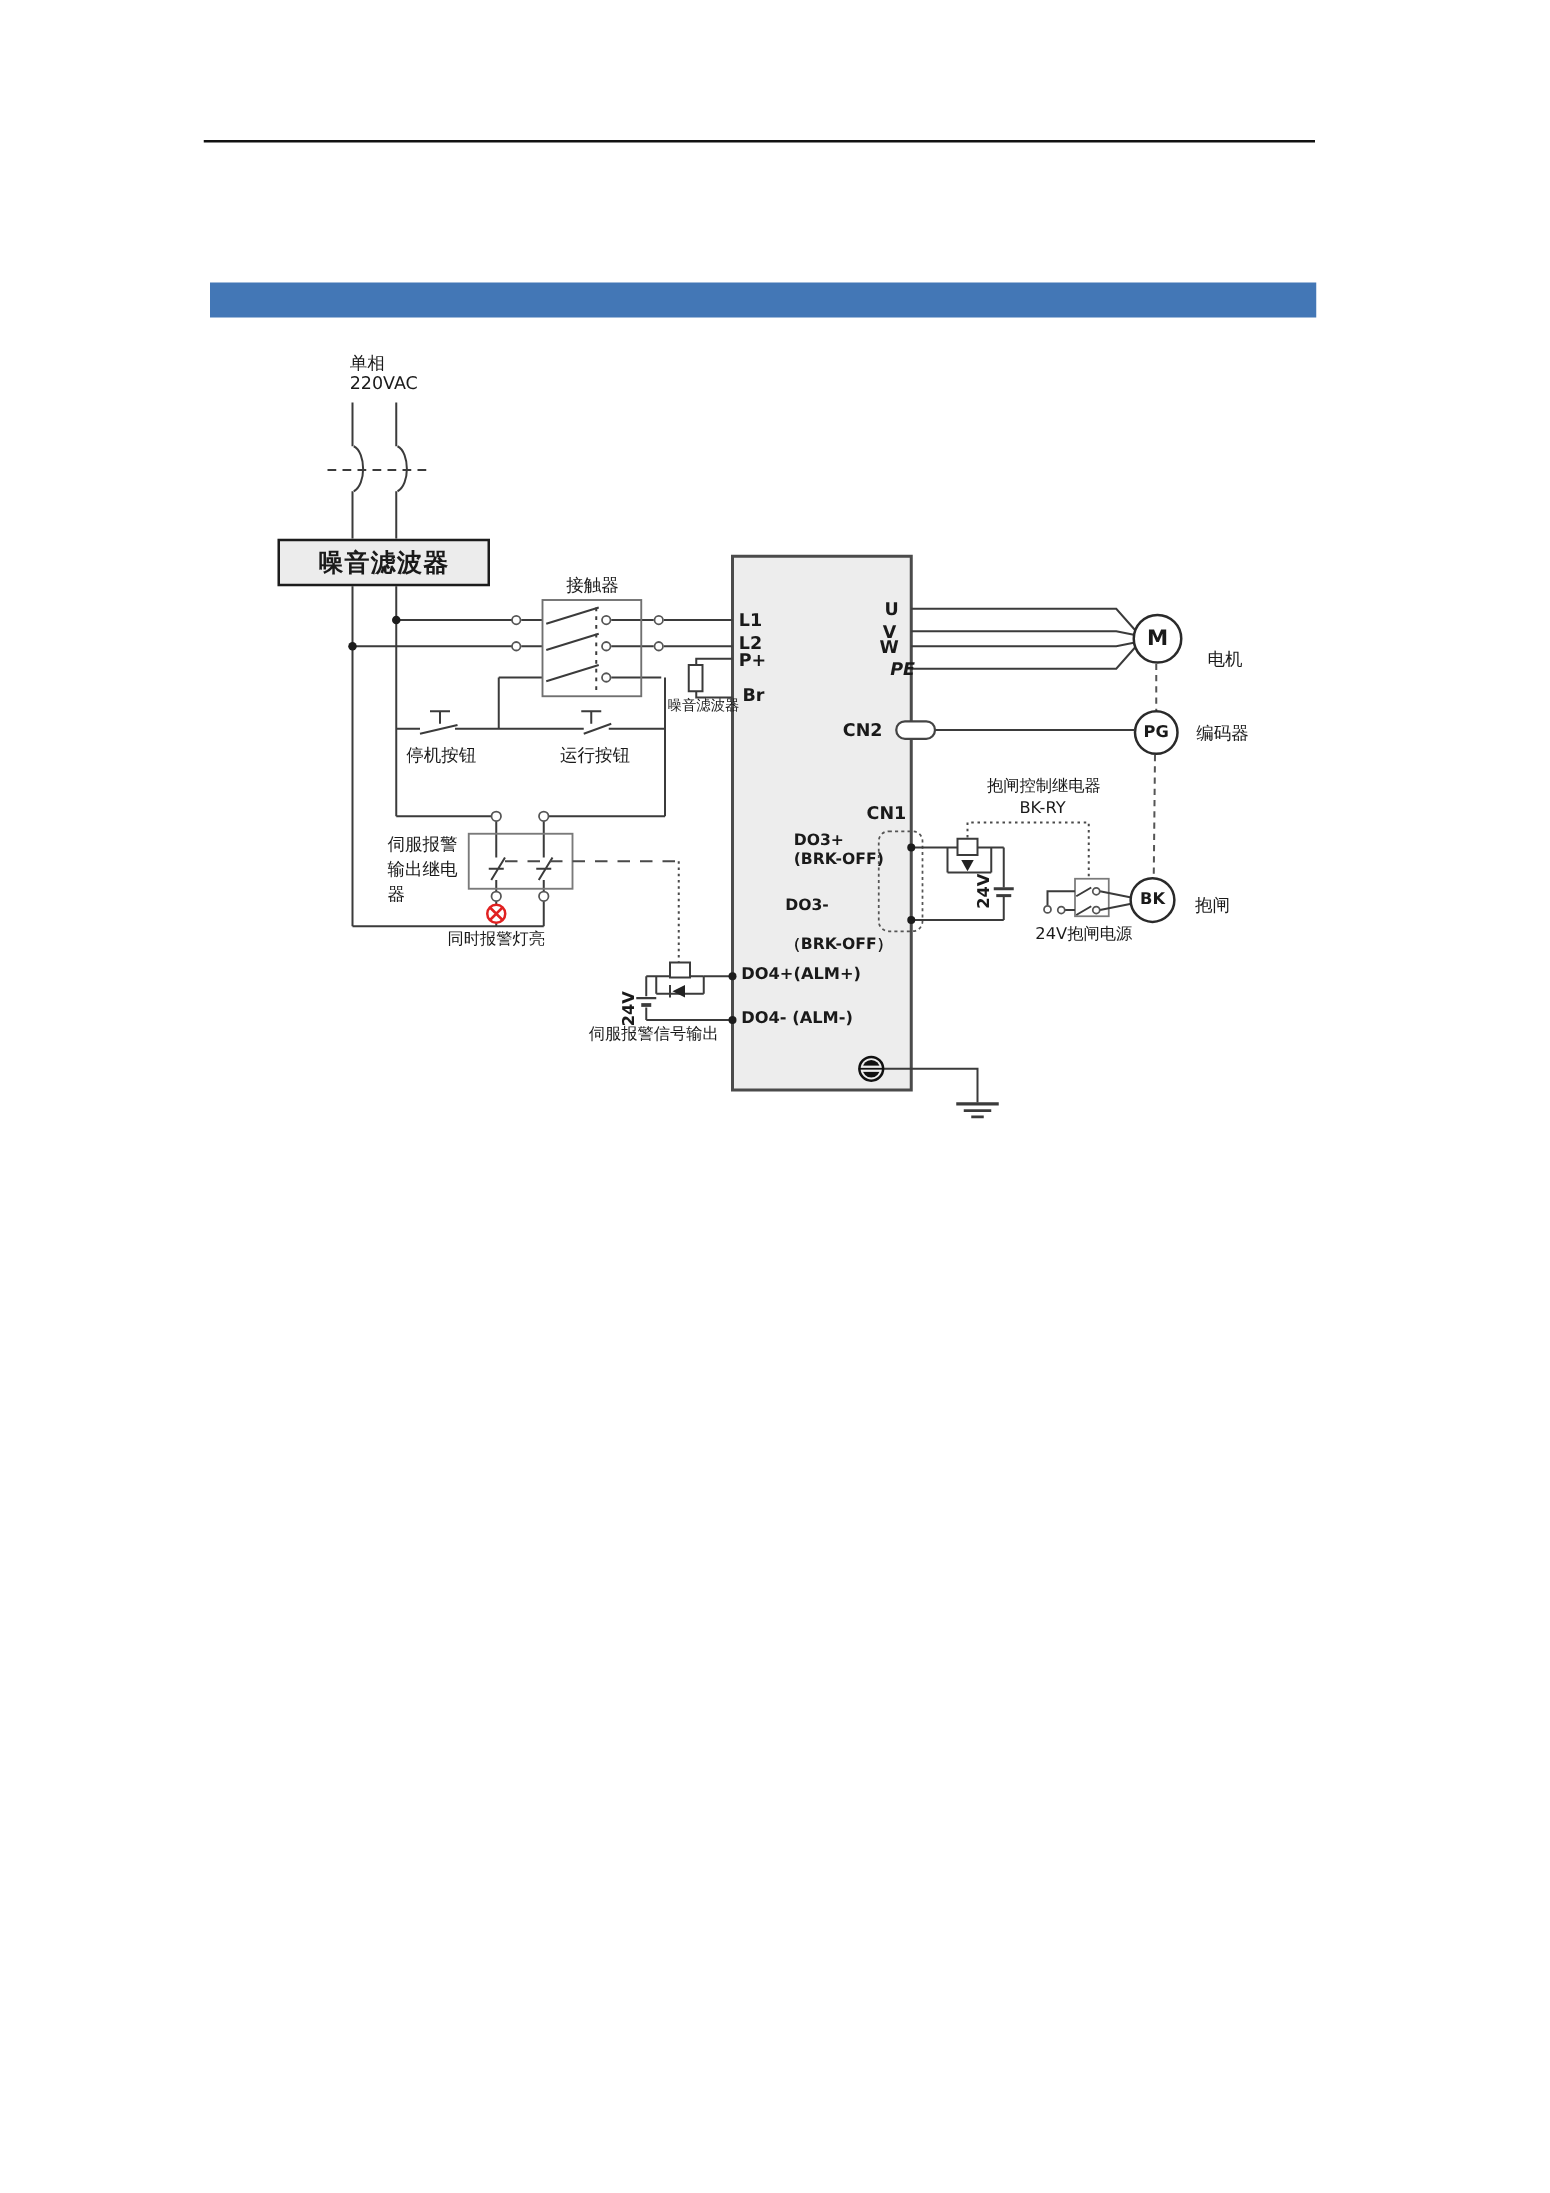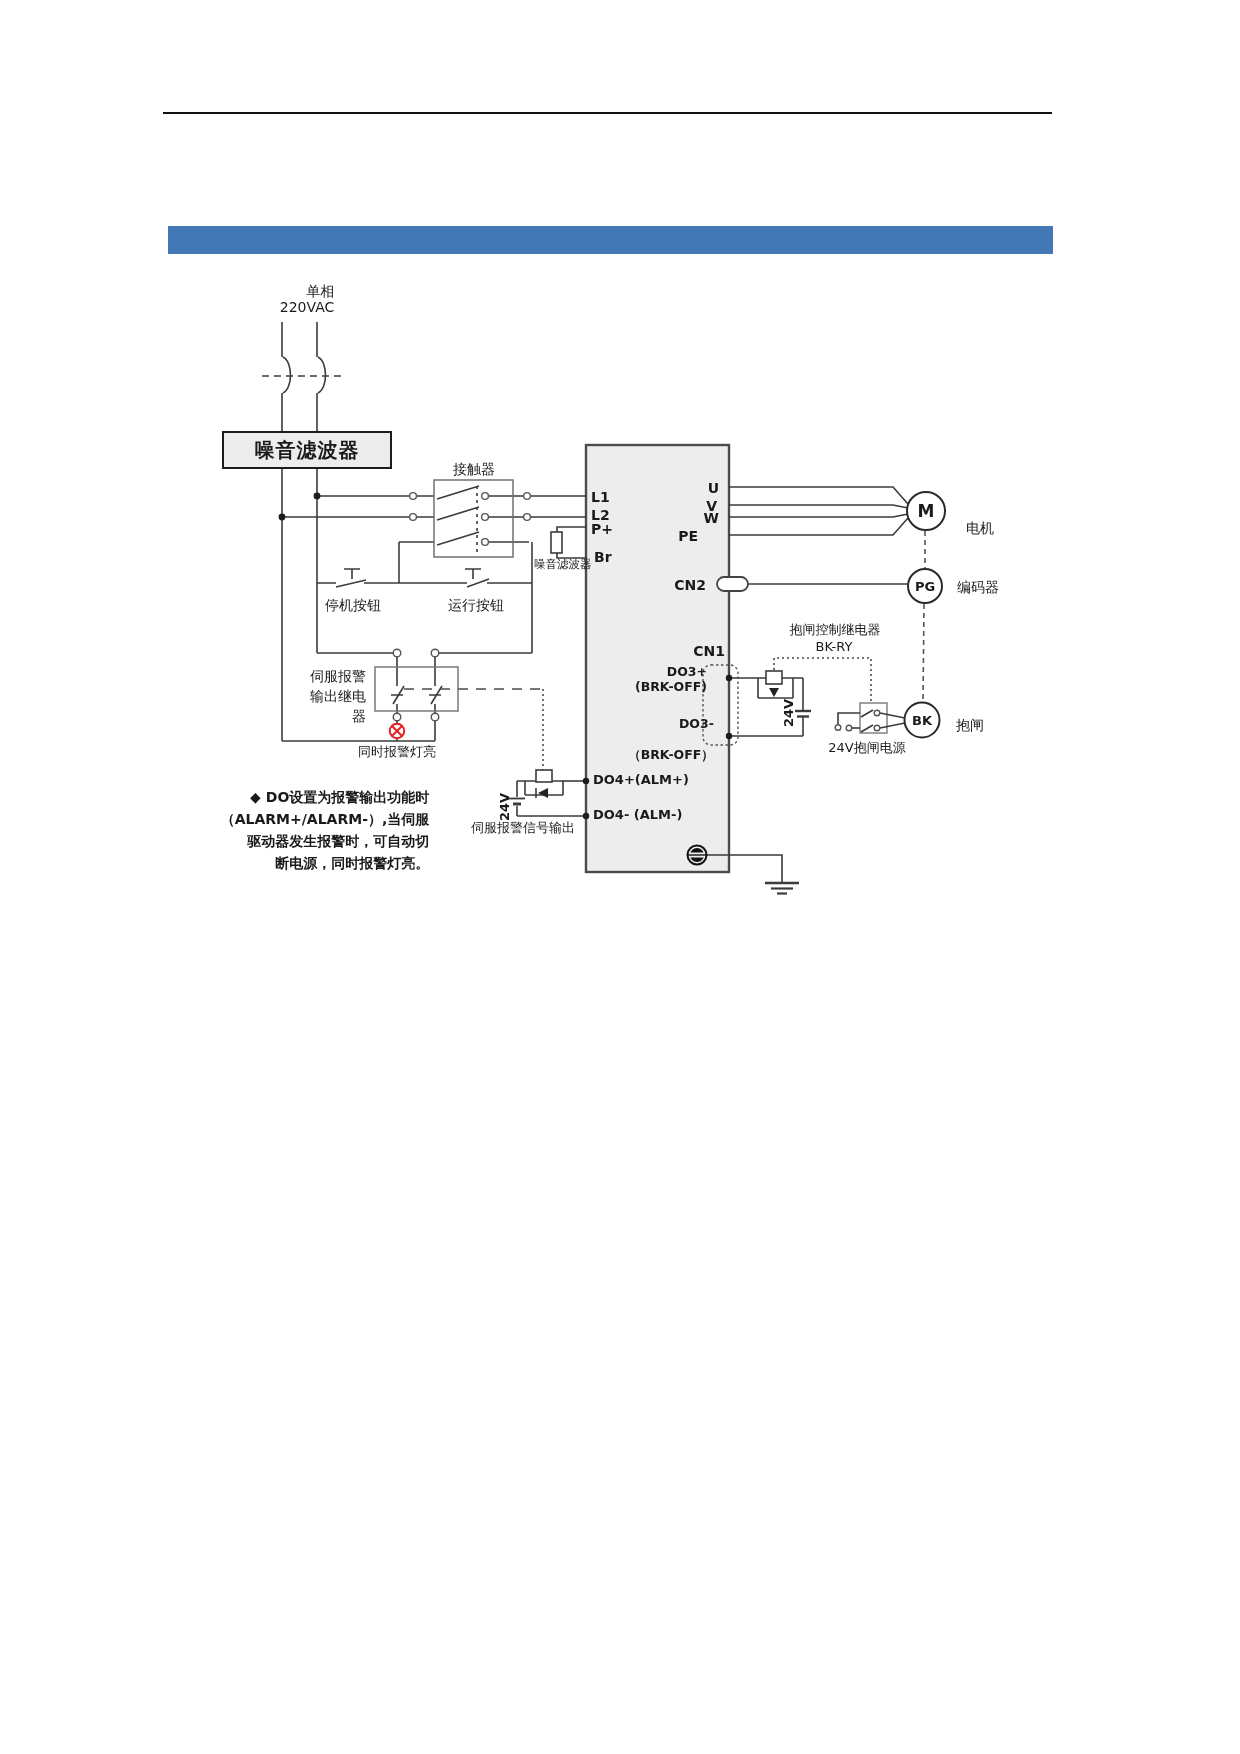--- a/index.html
+++ b/index.html
@@ -1,20 +1,20 @@
 <!DOCTYPE html>
 <html><head>
 <meta charset="utf-8">
 <style>
   html,body{margin:0;padding:0;background:#fff;}
   #page{position:relative;width:1240px;height:1754px;background:#fff;overflow:hidden;
         font-family:"DejaVu Sans","Liberation Sans",sans-serif;color:#1a1a1a;}
   .abs{position:absolute;}
   .lbl{position:absolute;white-space:nowrap;color:#1a1a1a;line-height:1.15;}
-  .c{transform:translateX(-50%);text-align:right;}
+  .c{transform:translateX(-50%);text-align:left;}
   .r{transform:translateX(-100%);text-align:right;}
   .cc{transform:translate(-50%,-50%);text-align:center;}
   .rot{transform:translate(-50%,-50%) rotate(-90deg);}
   .pin{font-weight:600;}
   .note{font-weight:700;}
   svg{position:absolute;left:0;top:0;}
   .fbox{position:absolute;display:flex;align-items:center;justify-content:center;
         background:#ececec;border:2px solid #1c1c1c;font-weight:600;}
 </style>
 </head>
@@ -204,21 +204,21 @@
   <div class="lbl c" style="left:523px;top:821px;font-size:13px;">伺服报警信号输出</div>
 
   <div class="lbl pin" style="left:591px;top:489px;font-size:14px;">L1</div>
   <div class="lbl pin" style="left:591px;top:507px;font-size:14px;">L2</div>
   <div class="lbl pin" style="left:591px;top:521px;font-size:14px;">P+</div>
   <div class="lbl pin" style="left:594px;top:549px;font-size:14px;">Br</div>
 
   <div class="lbl pin r" style="left:719px;top:480px;font-size:14px;">U</div>
   <div class="lbl pin r" style="left:717px;top:498px;font-size:14px;">V</div>
   <div class="lbl pin r" style="left:719px;top:510px;font-size:14px;">W</div>
-  <div class="lbl pin r" style="left:698px;top:528px;font-size:14px;">PE</div>
+  <div class="lbl pin r" style="left:732px;top:528px;font-size:14px;font-style:italic;">PE</div>
 
   <div class="lbl pin r" style="left:706px;top:577px;font-size:14px;">CN2</div>
   <div class="lbl pin r" style="left:725px;top:643px;font-size:14px;">CN1</div>
 
   <div class="lbl c pin" style="left:671px;top:664px;font-size:12.5px;line-height:15px;">
     <span style="display:block;">DO3+</span>
     <span style="display:block;">(BRK-OFF)</span>
   </div>
   <div class="lbl c pin" style="left:671px;top:716px;font-size:12.5px;line-height:15px;">
     <span style="display:block;">DO3-</span>
@@ -236,20 +236,14 @@
   <div class="lbl cc" style="left:922px;top:721px;font-size:13px;font-weight:600;">BK</div>
 
   <div class="lbl" style="left:966px;top:504px;font-size:14px;margin-top:16px;">电机</div>
   <div class="lbl" style="left:957px;top:579px;font-size:14px;">编码器</div>
   <div class="lbl" style="left:956px;top:717px;font-size:14px;">抱闸</div>
 
   <div class="lbl c" style="left:835px;top:623px;font-size:13px;">抱闸控制继电器</div>
   <div class="lbl c" style="left:834px;top:640px;font-size:13px;">BK-RY</div>
   <div class="lbl c" style="left:867px;top:741px;font-size:13px;">24V抱闸电源</div>
 
-  <div class="lbl c note" style="left:325px;top:786px;font-size:14px;line-height:22px;">
-    <span style="display:block;">◆ DO设置为报警输出功能时</span>
-    <span style="display:block;">（ALARM+/ALARM-）,当伺服</span>
-    <span style="display:block;">驱动器发生报警时，可自动切</span>
-    <span style="display:block;">断电源，同时报警灯亮。</span>
-  </div>
 
 </div>
 
 </body></html>

